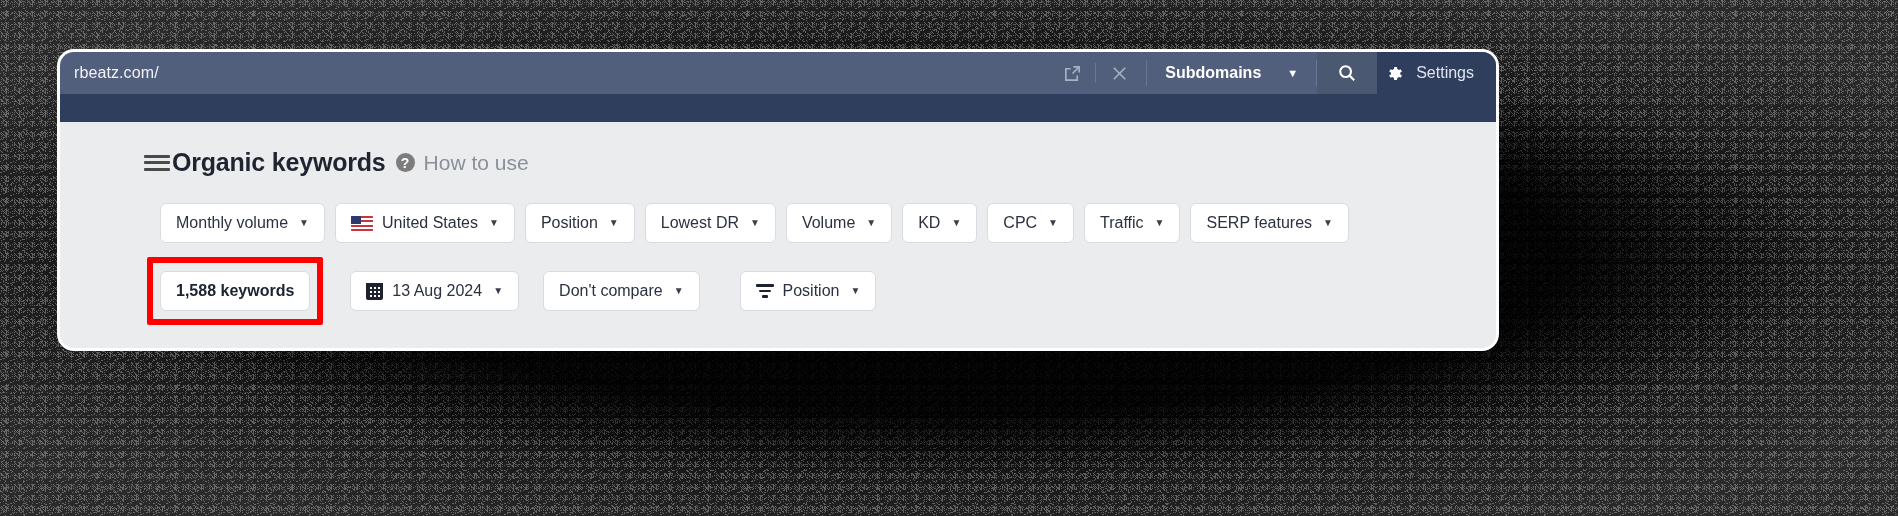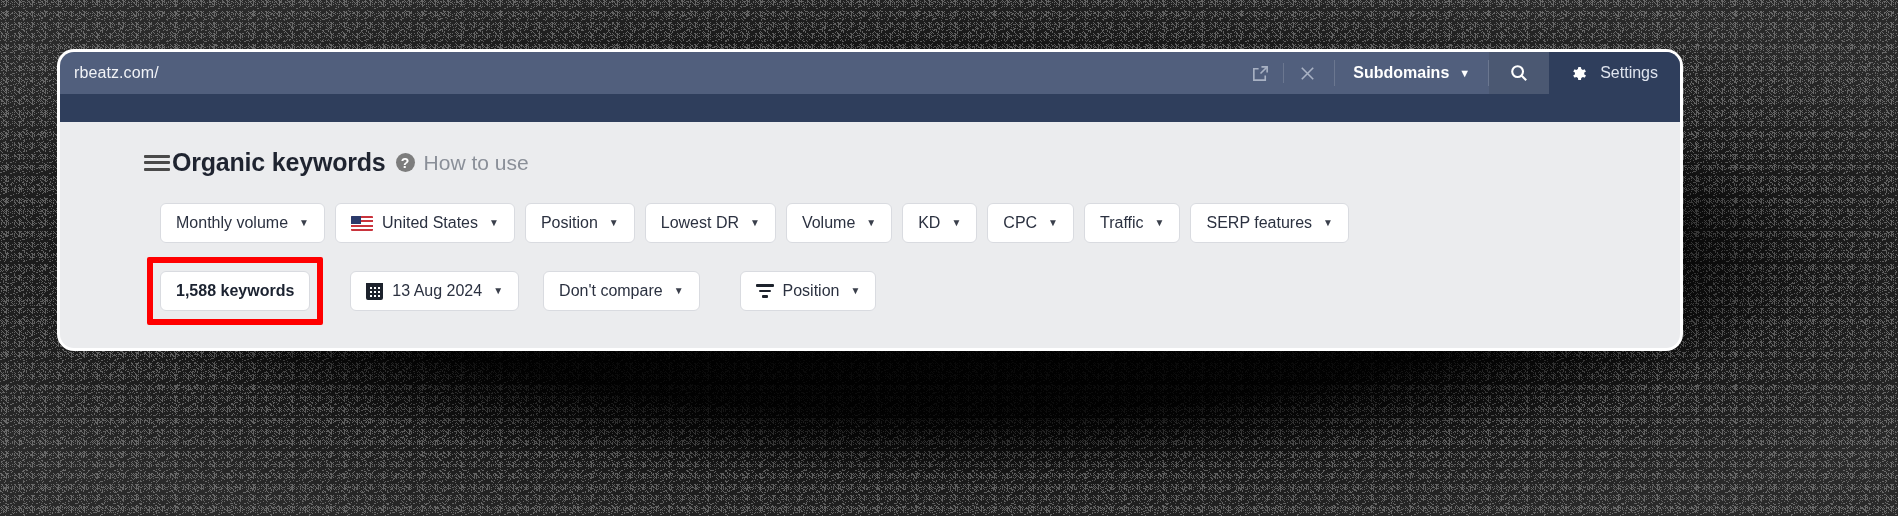--- a/index.html
+++ b/index.html
@@ -42,21 +42,21 @@
     background:
       radial-gradient(ellipse 54% 50% at 50% 50%, rgba(0,0,0,0.95) 0%, rgba(0,0,0,0.85) 60%, rgba(0,0,0,0) 85%);
     z-index: 2;
   }
 
   
   #card {
     position: absolute;
     left: 60px;
     top: 52px;
-    width: 1620px;
+    width: 1436px;
     height: 296px;
     background: #ffffff;
     border-radius: 14px;
     overflow: hidden;
     z-index: 5;
     box-shadow: 0 0 0 3px #ffffff;
   }
 
   
   .urlbar {
@@ -96,40 +96,40 @@
     align-self: center;
   }
   .urlbar-sep {
     width: 1px;
     background: #6b7790;
     margin: 8px 0;
   }
   .scope-btn {
     display: flex;
     align-items: center;
-    gap: 10px;
+    gap: 26px;
     padding: 0 18px;
     font-size: 16px;
     font-weight: bold;
     color: #ffffff;
     white-space: nowrap;
   }
   .search-btn {
     width: 60px;
     display: flex;
     align-items: center;
     justify-content: center;
     background: #4b5872;
     color: #ffffff;
   }
   .settings-zone {
     display: flex;
     align-items: center;
     gap: 12px;
-    padding: 0 22px 0 20px;
+    padding: 0 22px 0 8px;
     background: #2f3e5c;
     color: #dfe4ee;
     font-size: 16px;
     white-space: nowrap;
   }
   .settings-zone .gear { color: #ffffff; }
 
   
   .subband {
     height: 28px;

